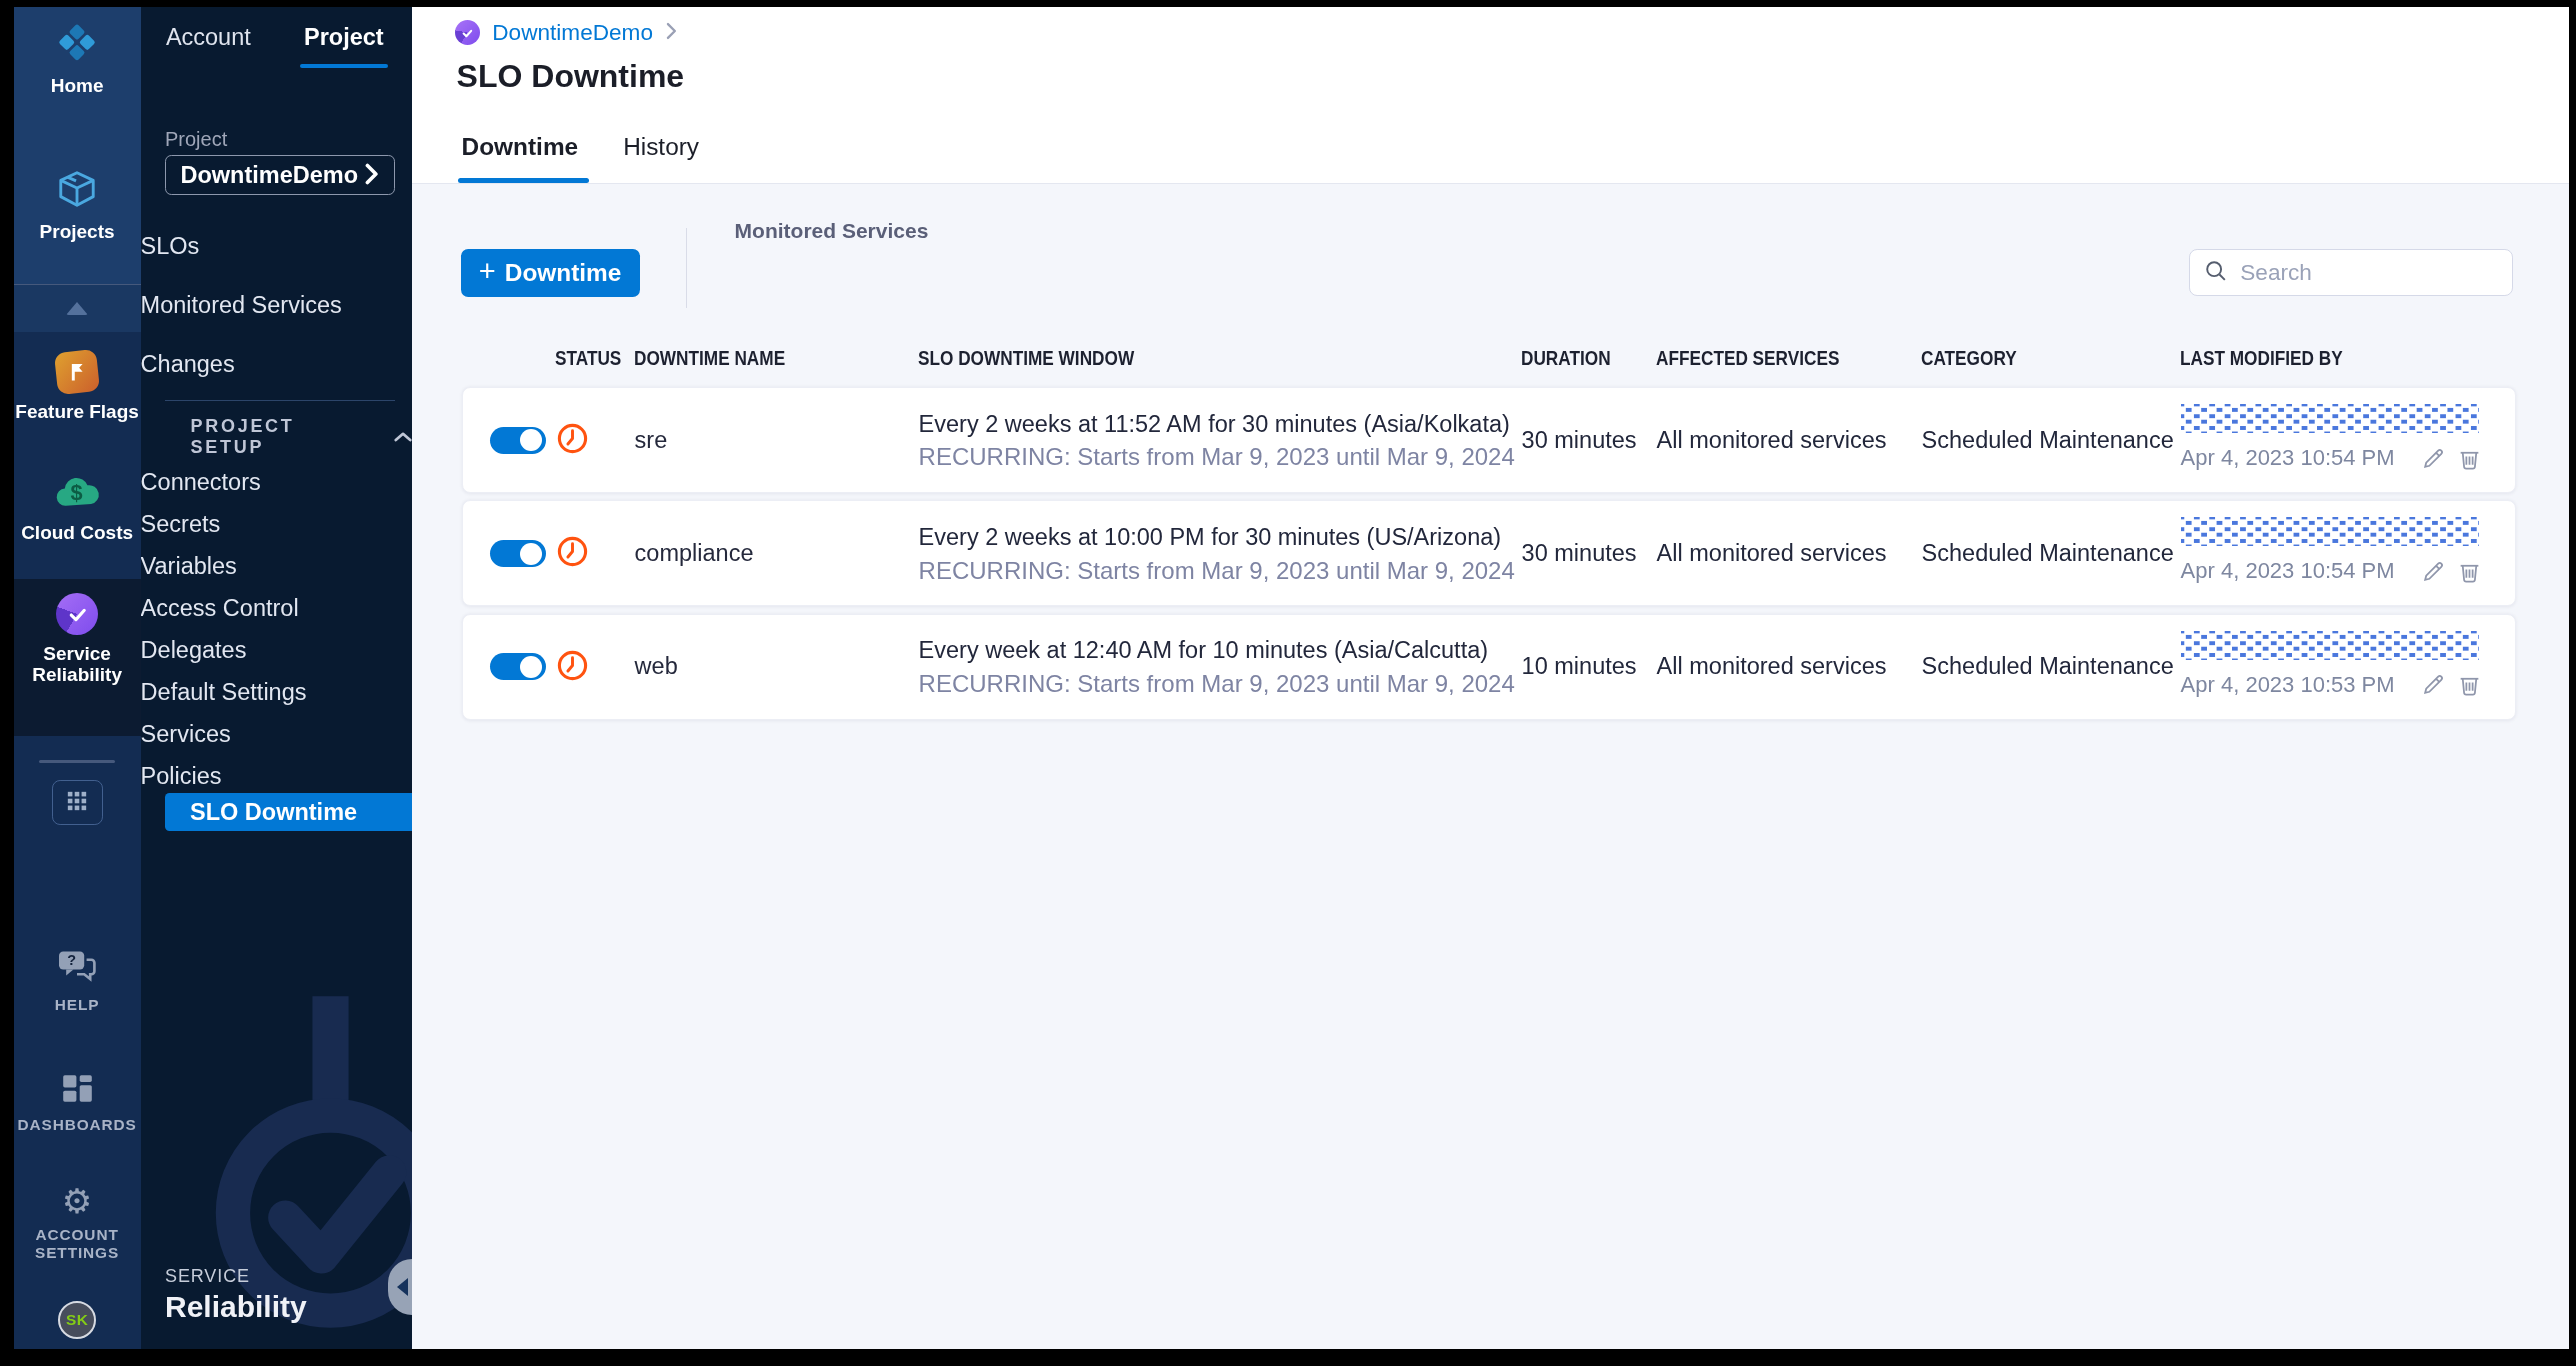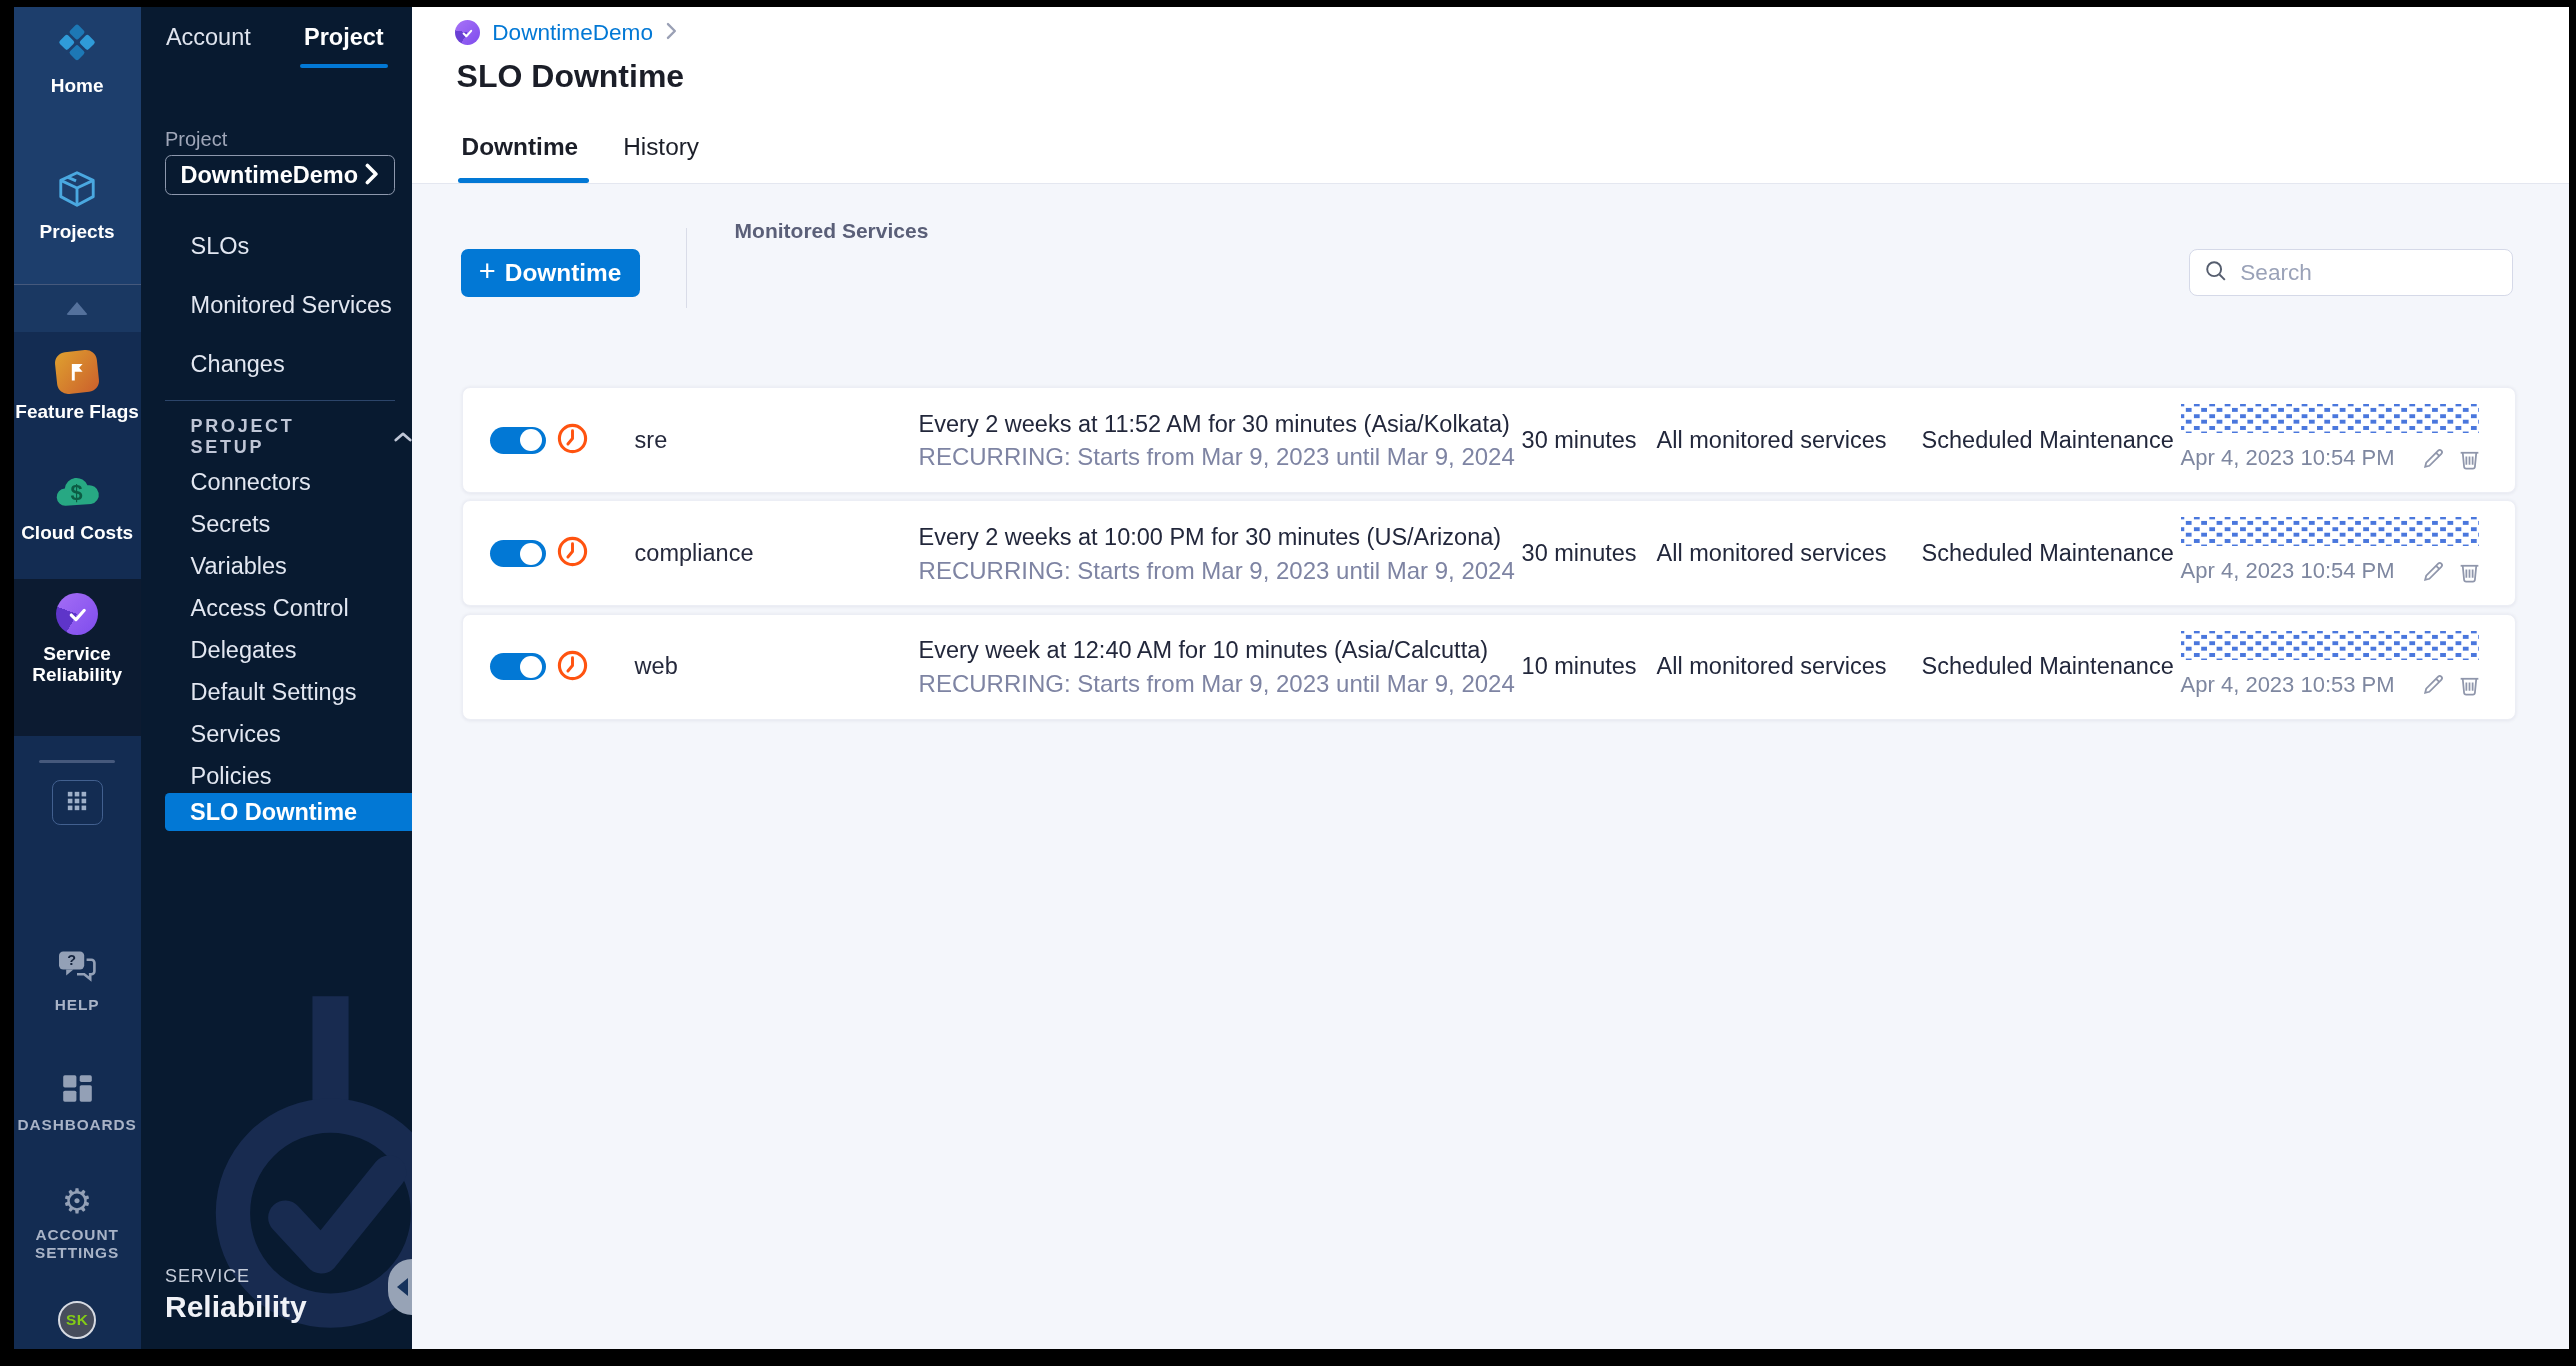--- a/index.html
+++ b/index.html
@@ -27,21 +27,21 @@
   .project-sidebar { position:relative; width:271px; height:100%; background:#081a30; flex:0 0 271px; overflow:hidden; color:#e6eaf2; }
   .ps-tabs { position:absolute; top:0; left:0; right:0; height:61px; display:flex; }
   .ps-tab { flex:1; display:flex; align-items:center; justify-content:center; font-size:23.5px; position:relative; cursor:pointer; }
   .ps-tab.account { color:#dfe4ee; font-weight:400; }
   .ps-tab.project { color:#ffffff; font-weight:600; }
   .ps-tab.project::after { content:""; position:absolute; left:23.5px; right:23.5px; bottom:0; height:4.5px; background:#0278d5; border-radius:2.7px; }
   .ps-project-label { position:absolute; top:121px; left:24.4px; font-size:20px; color:#9fa6b8; }
   .ps-selector { position:absolute; top:148px; left:24.4px; width:230px; height:40px; border:1.4px solid #8d98ad; border-radius:6.3px; display:flex; align-items:center; padding:0 14.5px; cursor:pointer; }
   .ps-selector .name { flex:1; color:#fff; font-weight:700; font-size:23.5px; }
   .ps-menu { position:absolute; top:210px; left:0; right:0; }
-  .ps-item { height:59px; display:flex; align-items:center; padding-left:50px; font-size:23.5px; color:#e2e7f1; cursor:pointer; }
+  .ps-item { height:59px; display:flex; align-items:center; font-size:23.5px; color:#e2e7f1; cursor:pointer; }
   .ps-div { position:absolute; top:393px; left:24.4px; width:230px; height:0.9px; background:#2c456a; }
   .ps-section { position:absolute; top:409px; left:0; right:0; height:42px; display:flex; align-items:center; padding-left:50px; cursor:pointer; }
   .ps-section .t { font-size:18px; font-weight:700; letter-spacing:2.7px; color:#bfc6d6; }
   .ps-section .car { margin-left:40px; }
   .ps-setup { position:absolute; top:454px; left:0; right:0; }
   .ps-setup .ps-item { height:42px; font-size:23.5px; }
   .ps-active { position:absolute; top:786px; left:24.4px; right:0; height:38px; background:#0278d5; border-radius:4.5px 0 0 4.5px; display:flex; align-items:center; padding-left:25px; color:#fff; font-size:23.5px; font-weight:600; cursor:pointer; }
   .ps-footer { position:absolute; left:24.4px; bottom:25px; }
   .ps-footer .kick { font-size:18px; letter-spacing:0.9px; color:#c6cdda; }
   .ps-footer .ttl { margin-top:3.6px; font-size:30px; font-weight:700; color:#f0f2f7; }
@@ -310,20 +310,29 @@
     <div class="searchbox">
       <span>
         <svg width="23.5" height="23.5" viewBox="0 0 22 22" fill="none" stroke="#555d6e" stroke-width="1.8">
               <circle cx="9.5" cy="9.5" r="6.5"></circle>
               <path d="M14.5 14.5 L19.5 19.5"></path>
             </svg>
       </span>
       <input type="text" placeholder="Search" style="">
     </div>
 
+    <div class="thead tbl-grid">
+      <span class="th th-status">STATUS</span>
+      <span class="th">DOWNTIME NAME</span>
+      <span class="th">SLO DOWNTIME WINDOW</span>
+      <span class="th">DURATION</span>
+      <span class="th">AFFECTED SERVICES</span>
+      <span class="th">CATEGORY</span>
+      <span class="th">LAST MODIFIED BY</span>
+    </div>
 
     <div class="rows">
 
       <div class="row-card">
         <div class="tbl-grid">
           <div>
                 <div class="switch"></div>
               </div>
           <div class="clock-wrap">
                 <span>

